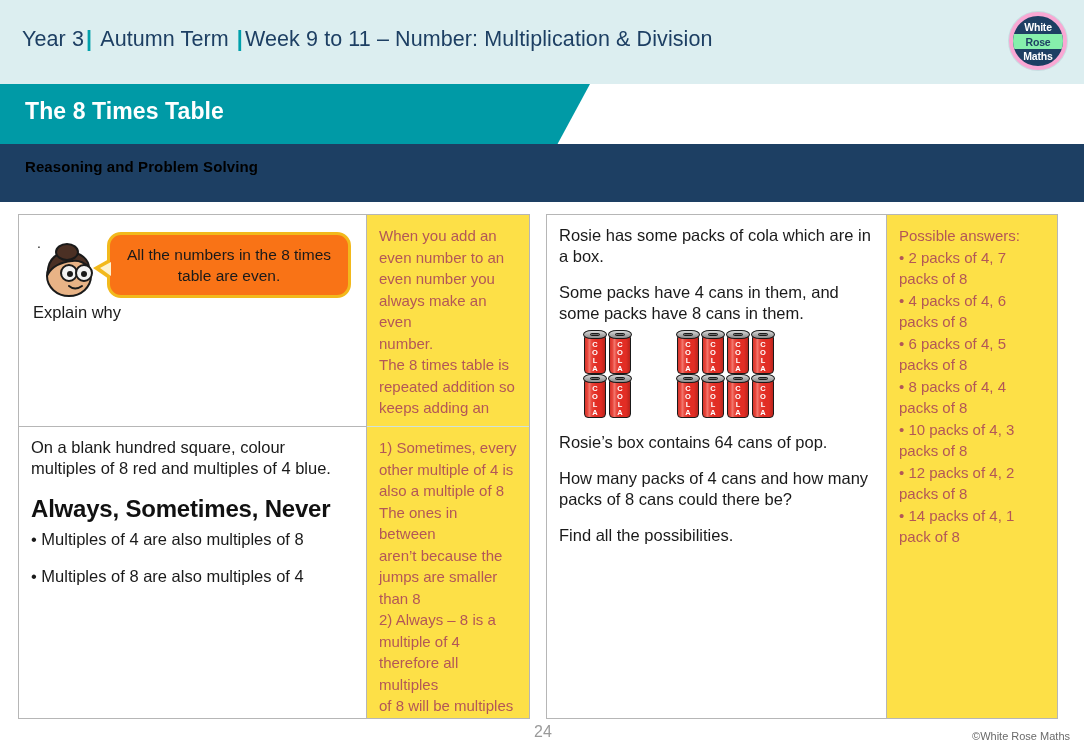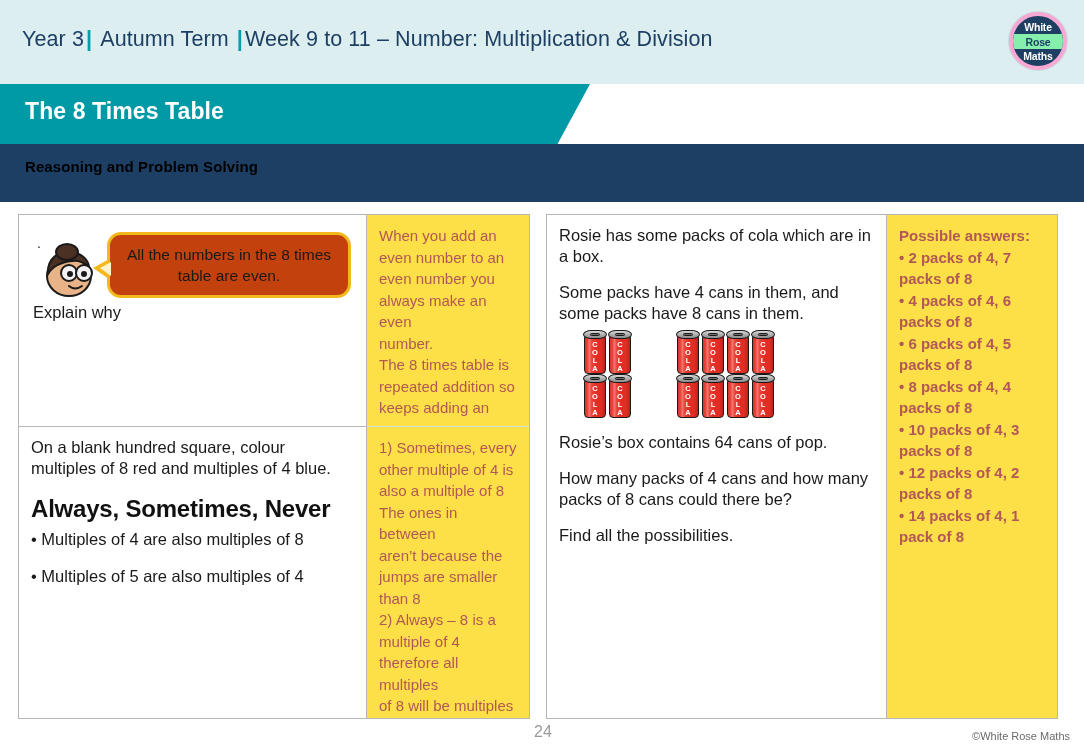--- a/index.html
+++ b/index.html
@@ -153,21 +153,21 @@
 
   .cell {
     padding: 10px 12px 8px 12px;
     overflow: hidden;
   }
   .cell.q-top    { height: 212px; border-bottom: 1px solid #b6b6b6; position: relative; }
   .cell.q-bottom { height: 291px; }
   .cell.q-full   { height: 503px; }
   .cell.a-top    { height: 212px; border-bottom: 1px solid #cfe2de; }
   .cell.a-bottom { height: 291px; }
-  .cell.a-full   { height: 516px; font-weight: bold; }
+  .cell.a-full   { height: 516px; }
 
   .qtext {
     font-size: 16.5px;
     color: #1a1a1a;
     line-height: 21px;
   }
   .qtext p { margin-bottom: 15px; }
   .qtext p:last-child { margin-bottom: 0; }
 
   .ast-head {
@@ -202,21 +202,21 @@
   .avatar {
     position: absolute;
     left: 20px; top: 27px;
     width: 62px; height: 58px;
   }
   .bubble {
     position: absolute;
     left: 88px; top: 17px;
     width: 244px;
     min-height: 66px;
-    background: #c2410c;
+    background: #f97316;
     border: 3px solid #f2b91c;
     border-radius: 14px;
     padding: 9px 12px;
     font-size: 15.5px;
     color: #1a1a1a;
     line-height: 21px;
     text-align: center;
   }
   .bubble::before {
     content: "";
@@ -365,21 +365,21 @@
           <span>All the numbers in the 8 times table are even.</span>
         </div>
 
         <div class="explain">Explain why</div>
       </div>
 
       <div class="cell q-bottom">
         <div class="qtext">On a blank hundred square, colour multiples of 8 red and multiples of 4 blue.</div>
         <div class="ast-head">Always, Sometimes, Never</div>
         <div class="ast-item">• Multiples of 4 are also multiples of 8</div>
-        <div class="ast-item">• Multiples of 5 are also multiples of 4</div>
+        <div class="ast-item">• Multiples of 8 are also multiples of 4</div>
       </div>
 
     </div>
 
     <div class="acol">
       <div class="cell a-top">
         <div class="atext">
           <span class="ln">When you add an</span>
           <span class="ln">even number to an</span>
           <span class="ln">even number you</span>

